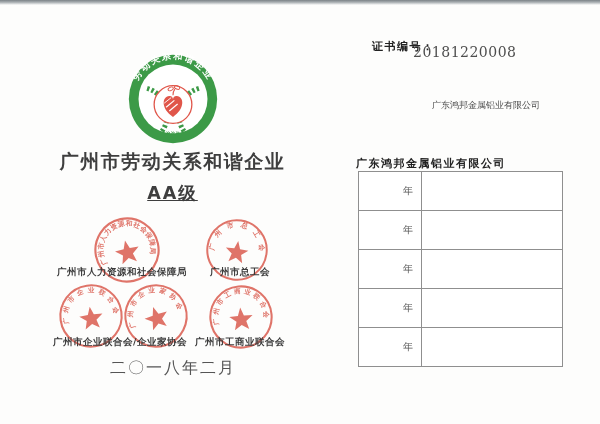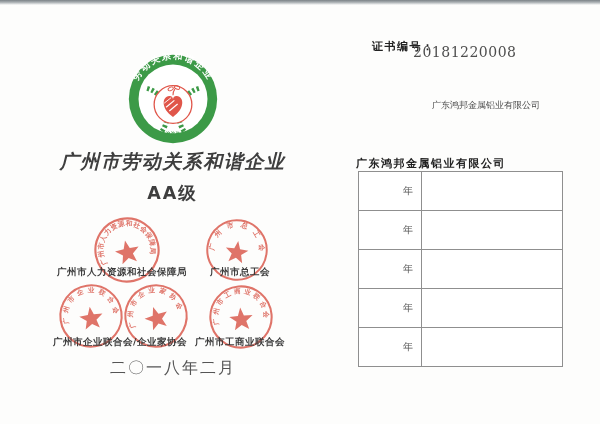--- a/index.html
+++ b/index.html
@@ -8,22 +8,22 @@
     font-family:"DejaVu Sans","Liberation Sans",sans-serif;
   }
   .scan-edge-top {
     position:absolute; left:0; top:0; width:600px; height:5px;
     background:linear-gradient(to bottom,#656d72 0%,#9aa1a5 45%,rgba(255,255,255,0) 100%);
     opacity:.85;
   }
   
   .logo { position:absolute; left:127px; top:53px; }
   .title { position:absolute; left:0; width:345px; text-align:center; color:#3e3e3e; font-weight:bold; }
-  .title-1 { top:149px; font-size:19px; letter-spacing:1.5px;font-style:italic; }
-  .title-2 { top:181px; font-size:17.5px; letter-spacing:2px; }
+  .title-1 { top:149px; font-size:19px; letter-spacing:1.5px; }
+  .title-2 { top:181px; font-size:17.5px; letter-spacing:2px;text-decoration:underline; }
   .seal { position:absolute; opacity:.82; }
   .r-m12 { transform:rotate(-12deg); } .r-p8 { transform:rotate(8deg); }
   .r-m8 { transform:rotate(-8deg); } .r-m18 { transform:rotate(-18deg); } .r-m5 { transform:rotate(-5deg); }
   .cap {
     position:absolute; transform:translateX(-50%); white-space:nowrap;
     font-size:9.5px; font-weight:bold; color:#3a3a3a; letter-spacing:0.5px;
   }
   .date {
     position:absolute; left:173px; top:358px; transform:translateX(-50%);
     font-size:16px; color:#555; letter-spacing:2px; white-space:nowrap;

